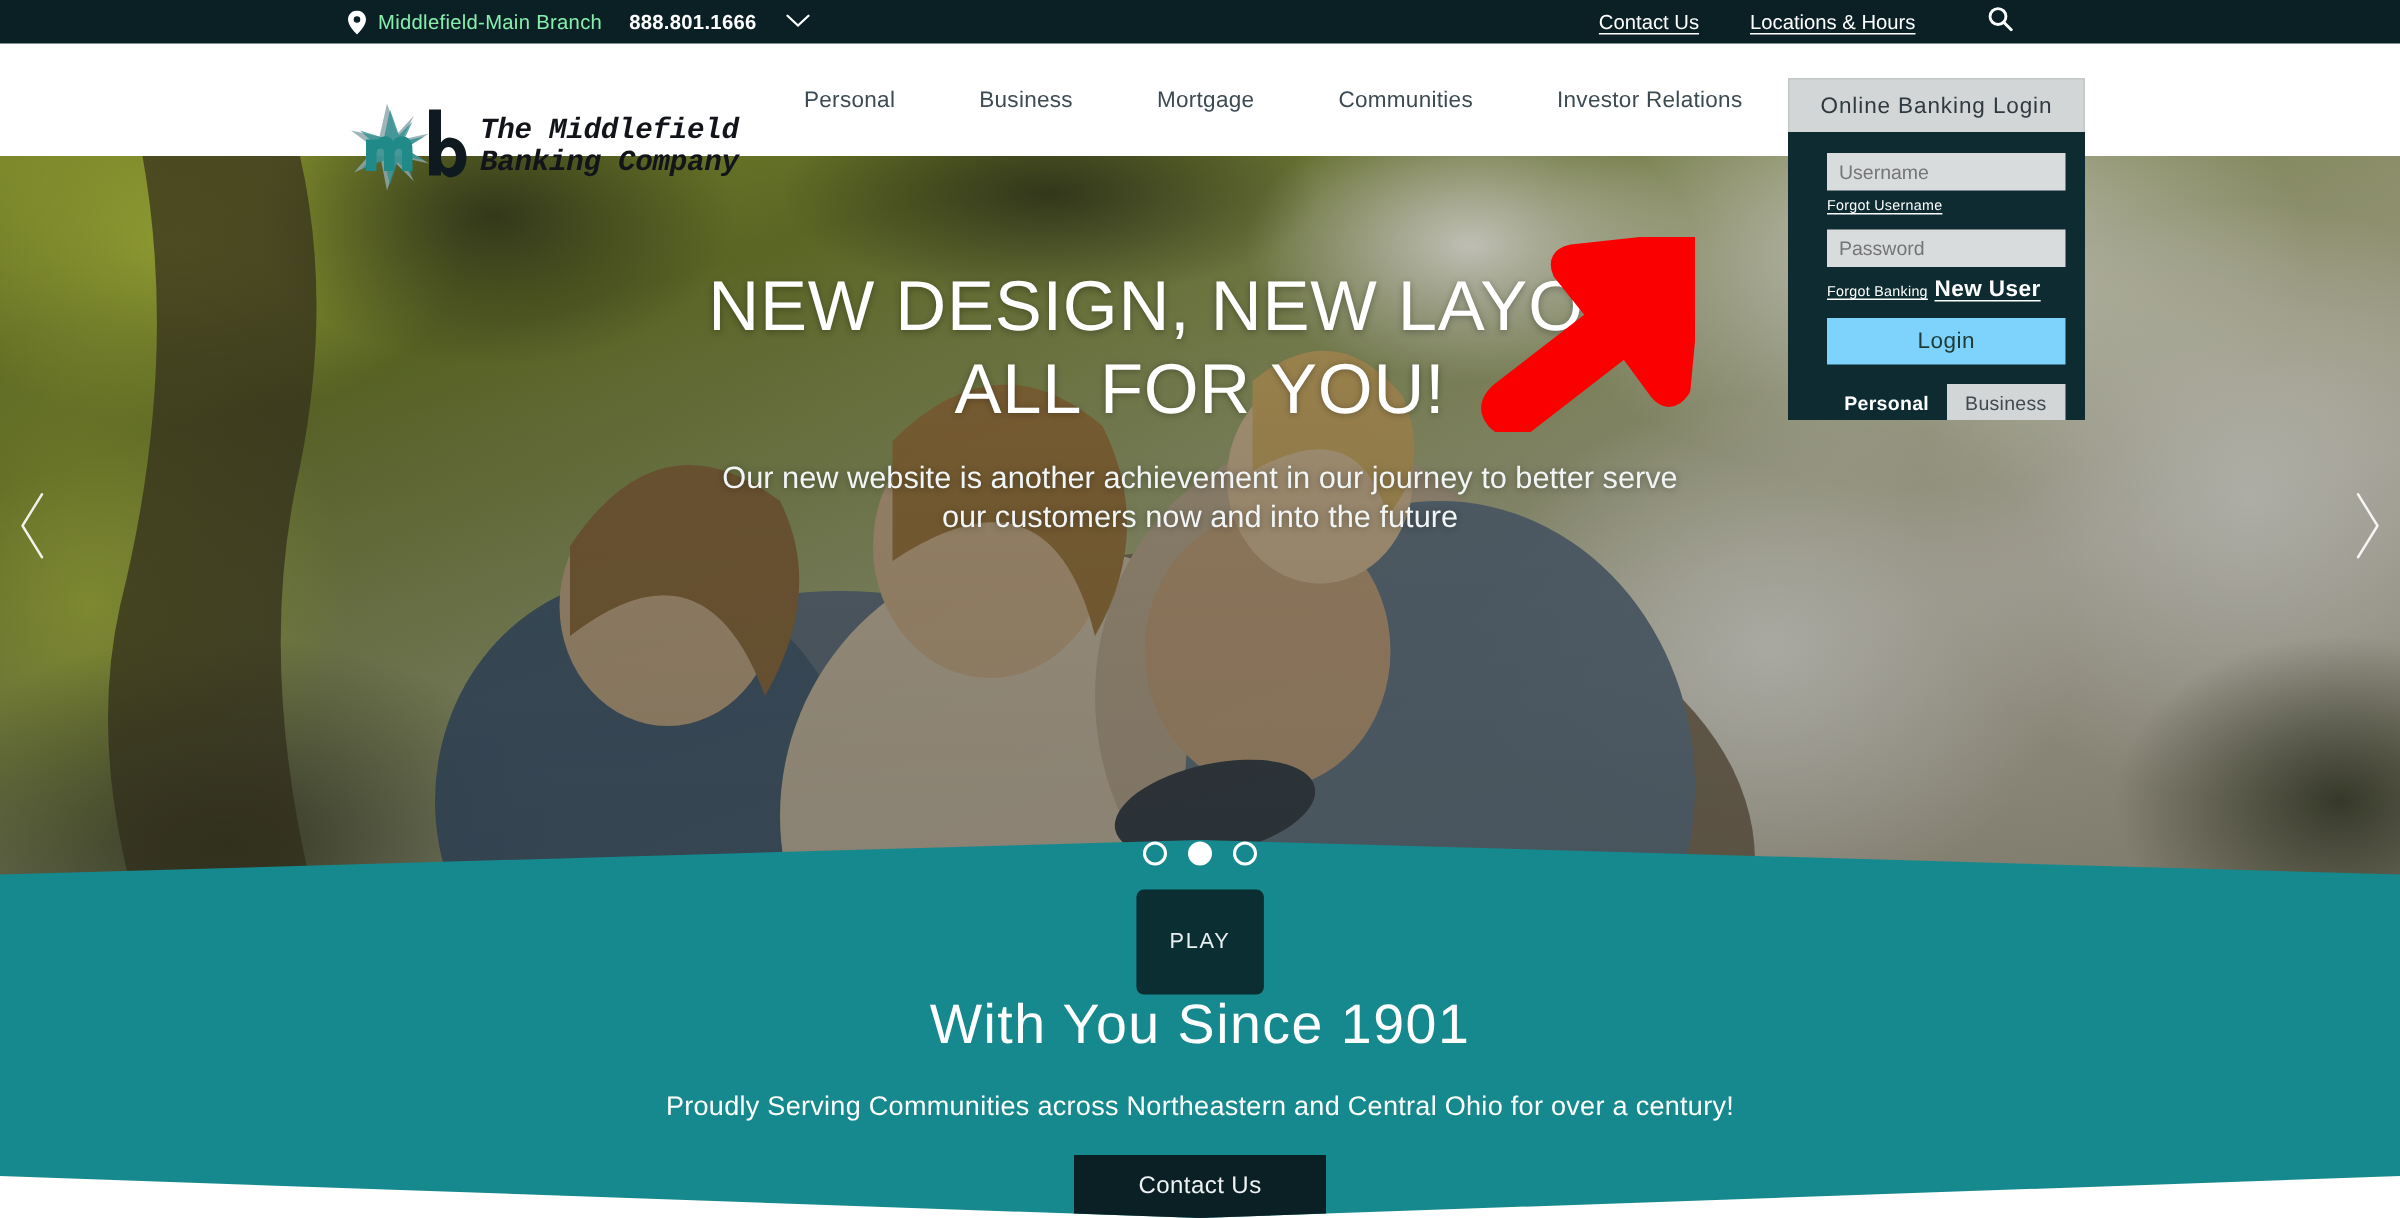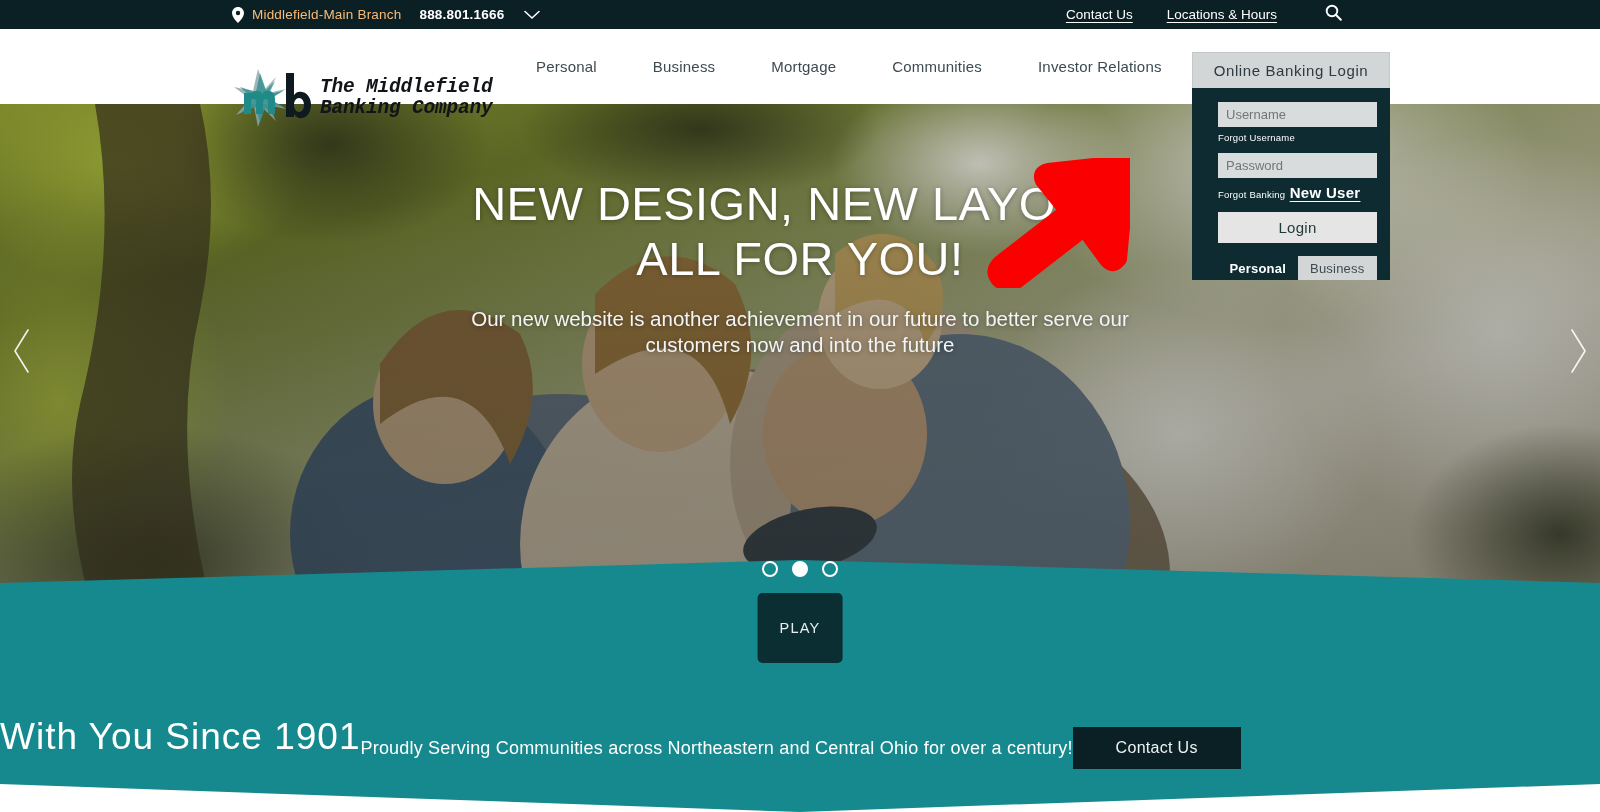--- a/index.html
+++ b/index.html
@@ -17,21 +17,21 @@
     background: #0b2025;
     display: flex; align-items: center;
     z-index: 40;
   }
   .topbar-left {
     display: flex; align-items: center; gap: 8px;
     margin-left: 232px;
   }
   .pin-icon { width: 12px; height: 16px; display: block; }
   .branch-name {
-    color: #fdba74; font-size: 13.5px; letter-spacing: .2px; white-space: nowrap;
+    color: #86efac; font-size: 13.5px; letter-spacing: .2px; white-space: nowrap;
   }
   .branch-phone {
     color: #ffffff; font-size: 13.5px; font-weight: bold; letter-spacing: .2px;
     margin-left: 10px; white-space: nowrap;
   }
   .branch-caret { margin-left: 12px; display: block; }
   .topbar-right {
     margin-left: auto; margin-right: 258px;
     display: flex; align-items: center; gap: 34px;
   }
@@ -138,50 +138,50 @@
   .login-body {
     background: #0d2b30; padding: 14px 13px 0 26px;
   }
   .login-input {
     width: 100%; height: 25px; background: #d9dcdd; border: none;
     color: #6d7679; font-size: 13px; padding: 0 8px; outline: none;
     font-family: "Liberation Sans", sans-serif; display: block;
   }
   .forgot-link {
     display: inline-block; color: #ffffff; font-size: 9.5px;
-    text-underline-offset: 1.5px;
+    text-decoration: underline; text-underline-offset: 1.5px;
     margin-top: 4px; margin-bottom: 10px; cursor: pointer; letter-spacing: .2px;
   }
   .new-user {
     display: inline-block; color: #ffffff; font-size: 15px; font-weight: bold;
     text-decoration: underline; text-underline-offset: 2.5px;
     margin-top: 6px; margin-bottom: 11px; cursor: pointer; letter-spacing: .3px;
   }
   .login-submit {
-    width: 100%; height: 31px; background: #e5e5e5; border: none;
+    width: 100%; height: 31px; background: #7dd3fc; border: none;
     color: #1d3a36; font-size: 15px; letter-spacing: .3px; cursor: pointer;
     font-family: "Liberation Sans", sans-serif; display: block;
   }
   .login-tabs { display: flex; margin-top: 13px; }
   .login-tab {
     flex: 1; height: 24px; display: flex; align-items: center; justify-content: center;
     font-size: 13px; cursor: pointer; letter-spacing: .2px;
   }
   .login-tab.active { background: #0d2b30; color: #ffffff; font-weight: bold; }
   .login-tab.inactive { background: #d3d6d7; color: #3f4a50; }
 
   
   .teal {
     position: absolute; left: 0; top: 560px; width: 1600px; height: 252px;
     background: #16898e; z-index: 8;
     clip-path: polygon(0 23px, 50% 0px, 100% 23px, 100% 224px, 50% 252px, 0 224px);
   }
   .teal-inner {
     position: absolute; inset: 0;
-    display: flex; align-items: center;
+    display: flex; flex-direction: column; align-items: center;
     padding-top: 102px;
   }
   .teal-title {
     color: #ffffff; font-size: 37px; letter-spacing: 1px; font-weight: normal;
   }
   .teal-sub {
     margin-top: 23px; color: #ffffff; font-size: 18px; letter-spacing: .2px;
   }
   .contact-btn {
     margin-top: 22px; background: #0b2025; color: #eef2f3;
@@ -316,21 +316,21 @@
       </svg>
     </div>
     <div class="hero-scrim"></div>
 
     <div class="hero-inner">
       <h1 class="hero-title">
         <span>NEW DESIGN, NEW LAYOUT,</span><br>
         <span>ALL FOR YOU!</span>
       </h1>
       <p class="hero-sub">
-        <span>Our new website is another achievement in our future to better serve</span>
+        <span>Our new website is another achievement in our journey to better serve</span>
         <span>our customers now and into the future</span>
       </p>
     </div>
 
     <div class="hero-arrow left">
       <span>
         <svg width="24" height="46" viewBox="0 0 24 46">
           <path d="M18 2L5 23l13 21" stroke="#ffffff" stroke-width="1.6" fill="none" stroke-linecap="round" stroke-linejoin="round"></path>
         </svg>
       </span>

